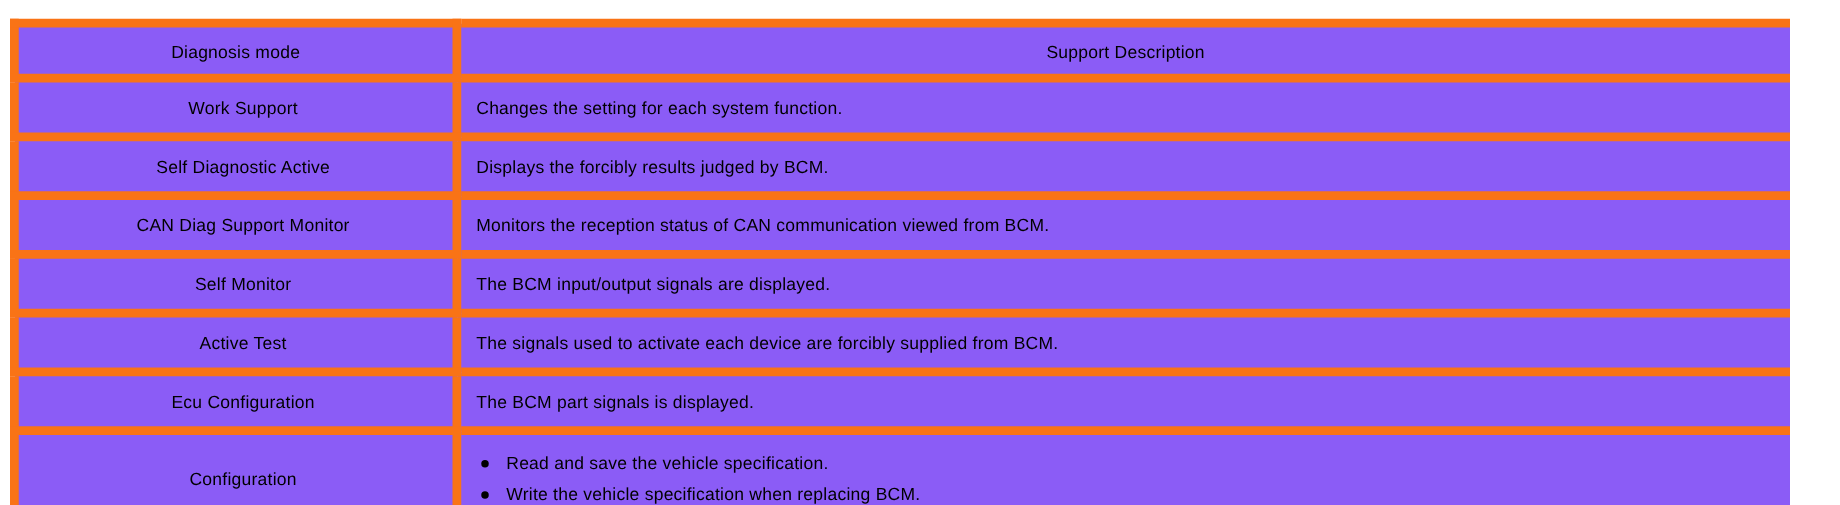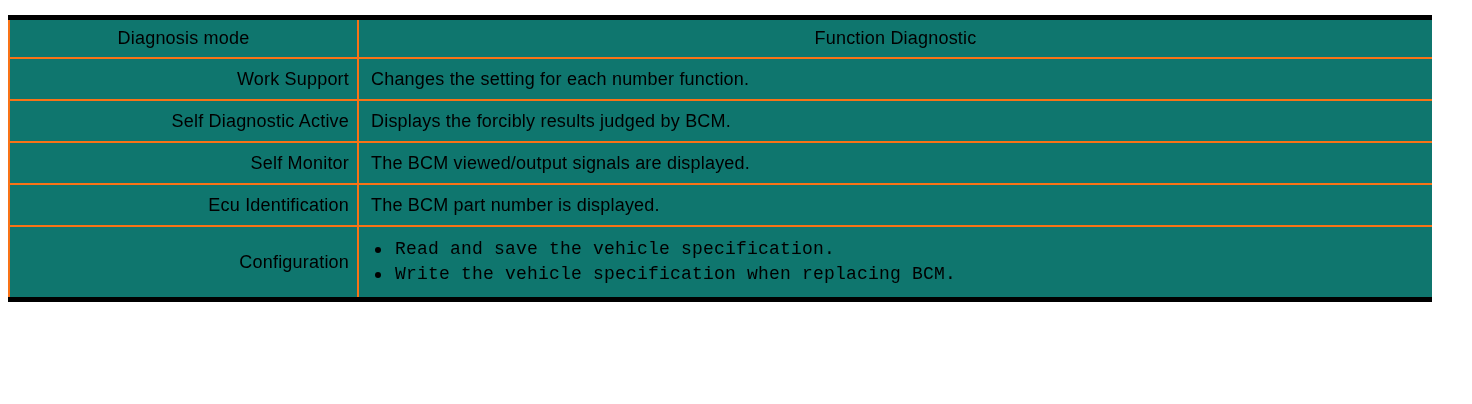--- a/index.html
+++ b/index.html
@@ -22,97 +22,104 @@
     width: 1424px;
     border-collapse: collapse;
     table-layout: fixed;
     border-top: 5px solid #000;
     border-bottom: 5px solid #000;
     border-left: 2px solid #000;
     border-right: none;
   }
   table.diag-table th,
   table.diag-table td {
-    border: 2px solid #f97316;
-    font-size: 18px;
+    border: 7px solid #f97316;
+    font-size: 14px;
     font-weight: normal;
     letter-spacing: 0.2px;
     vertical-align: middle;
-    background: #0f766e;
+    background: #8b5cf6;
   }
   table.diag-table th:last-child,
   table.diag-table td:last-child {
     border-right: none;
   }
   th.col-mode { width: 335px; }
   thead th {
     text-align: center;
     height: 37px;
     padding: 0 6px;
   }
   td.mode-cell {
-    text-align: right;
+    text-align: center;
     padding: 0 8px 0 20px;
     height: 40px;
   }
   td.desc-cell {
     text-align: left;
     padding: 0 10px 0 12px;
     height: 40px;
   }
   tr.config-row td { height: 70px; }
   ul.bullets {
     list-style: none;
     margin: 0;
     padding: 0;
   }
   ul.bullets li {
     position: relative;
     padding-left: 24px;
     line-height: 25px;
-    font-family: Liberation Mono, monospace;
   }
   ul.bullets li::before {
     content: "";
     position: absolute;
     left: 4px;
     top: 10px;
     width: 6px;
     height: 6px;
     border-radius: 50%;
     background: #000;
   }
 </style>
 </head>
 <body>
 
 <div class="page">
   <table class="diag-table">
     <thead>
       <tr>
         <th class="col-mode">Diagnosis mode</th>
-        <th class="col-desc">Function Diagnostic</th>
+        <th class="col-desc">Support Description</th>
       </tr>
     </thead>
     <tbody>
       <tr>
         <td class="mode-cell">Work Support</td>
-        <td class="desc-cell">Changes the setting for each number function.</td>
+        <td class="desc-cell">Changes the setting for each system function.</td>
       </tr>
       <tr>
         <td class="mode-cell">Self Diagnostic Active</td>
         <td class="desc-cell">Displays the forcibly results judged by BCM.</td>
       </tr>
       <tr>
-        <td class="mode-cell">Self Monitor</td>
-        <td class="desc-cell">The BCM viewed/output signals are displayed.</td>
+        <td class="mode-cell">CAN Diag Support Monitor</td>
+        <td class="desc-cell">Monitors the reception status of CAN communication viewed from BCM.</td>
       </tr>
       <tr>
-        <td class="mode-cell">Ecu Identification</td>
-        <td class="desc-cell">The BCM part number is displayed.</td>
+        <td class="mode-cell">Self Monitor</td>
+        <td class="desc-cell">The BCM input/output signals are displayed.</td>
+      </tr>
+      <tr>
+        <td class="mode-cell">Active Test</td>
+        <td class="desc-cell">The signals used to activate each device are forcibly supplied from BCM.</td>
+      </tr>
+      <tr>
+        <td class="mode-cell">Ecu Configuration</td>
+        <td class="desc-cell">The BCM part signals is displayed.</td>
       </tr>
       <tr class="config-row">
         <td class="mode-cell">Configuration</td>
         <td class="desc-cell">
           <ul class="bullets">
             <li>Read and save the vehicle specification.</li>
             <li>Write the vehicle specification when replacing BCM.</li>
           </ul>
         </td>
       </tr>

